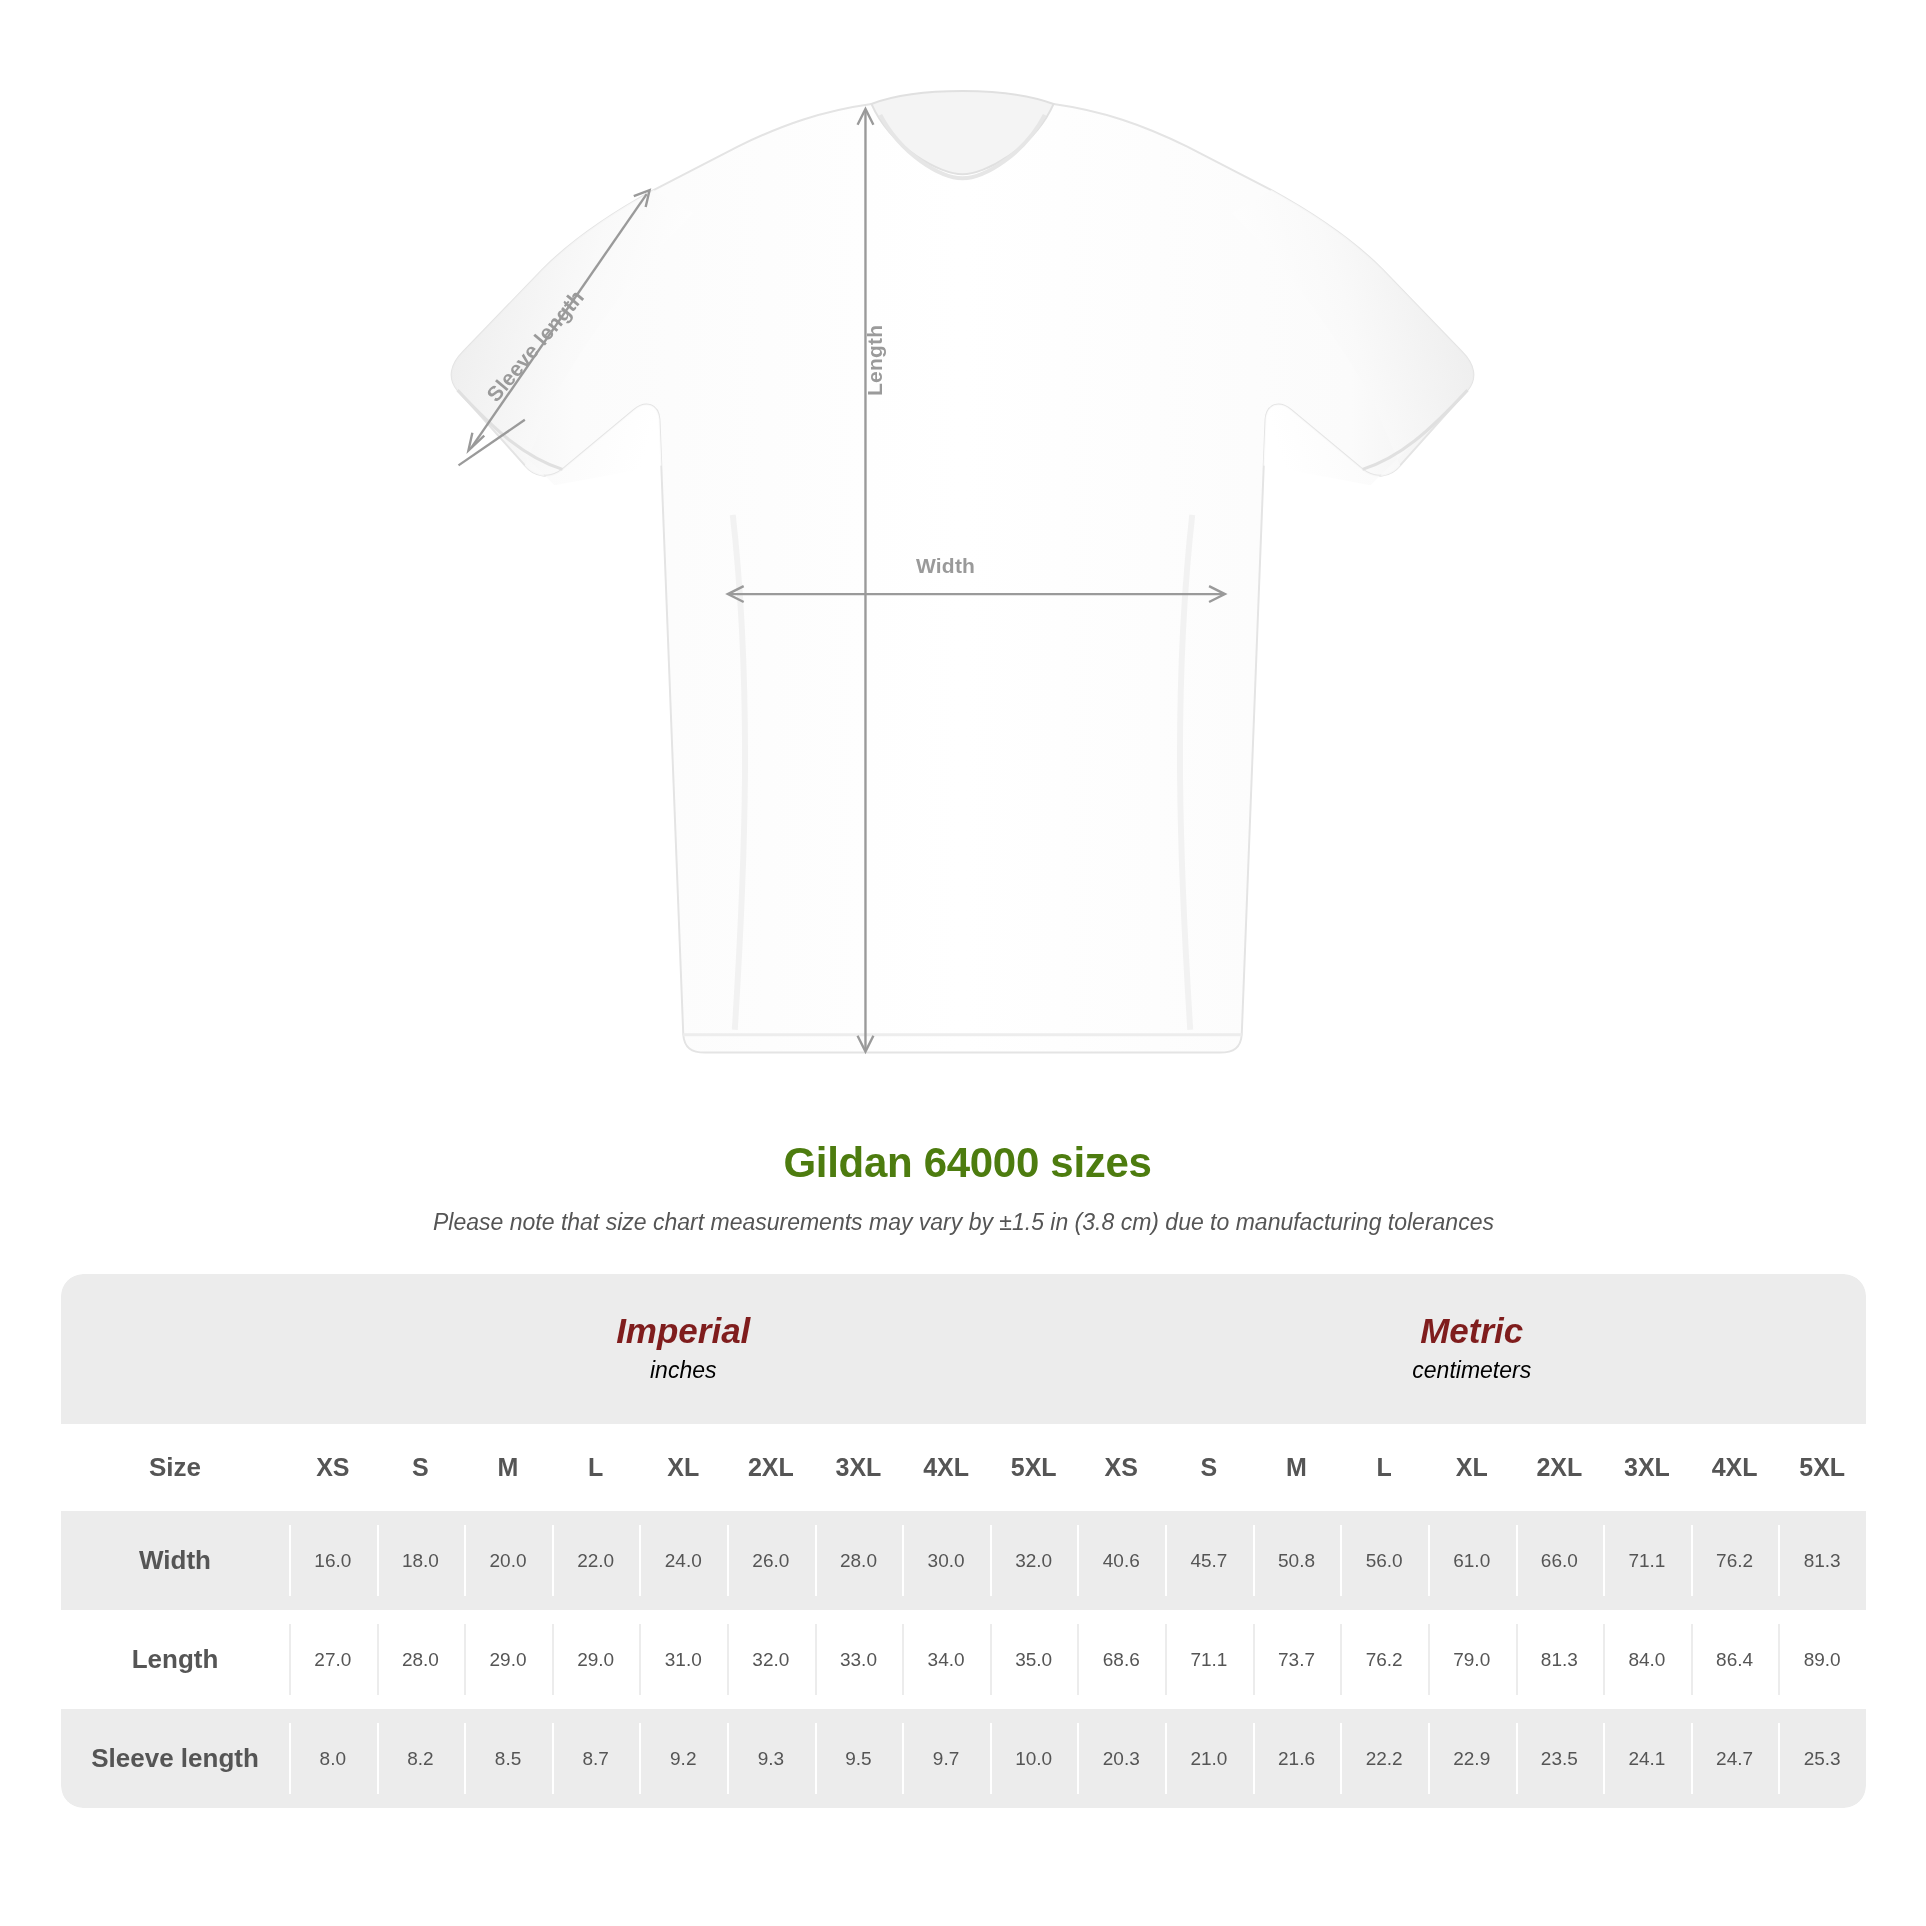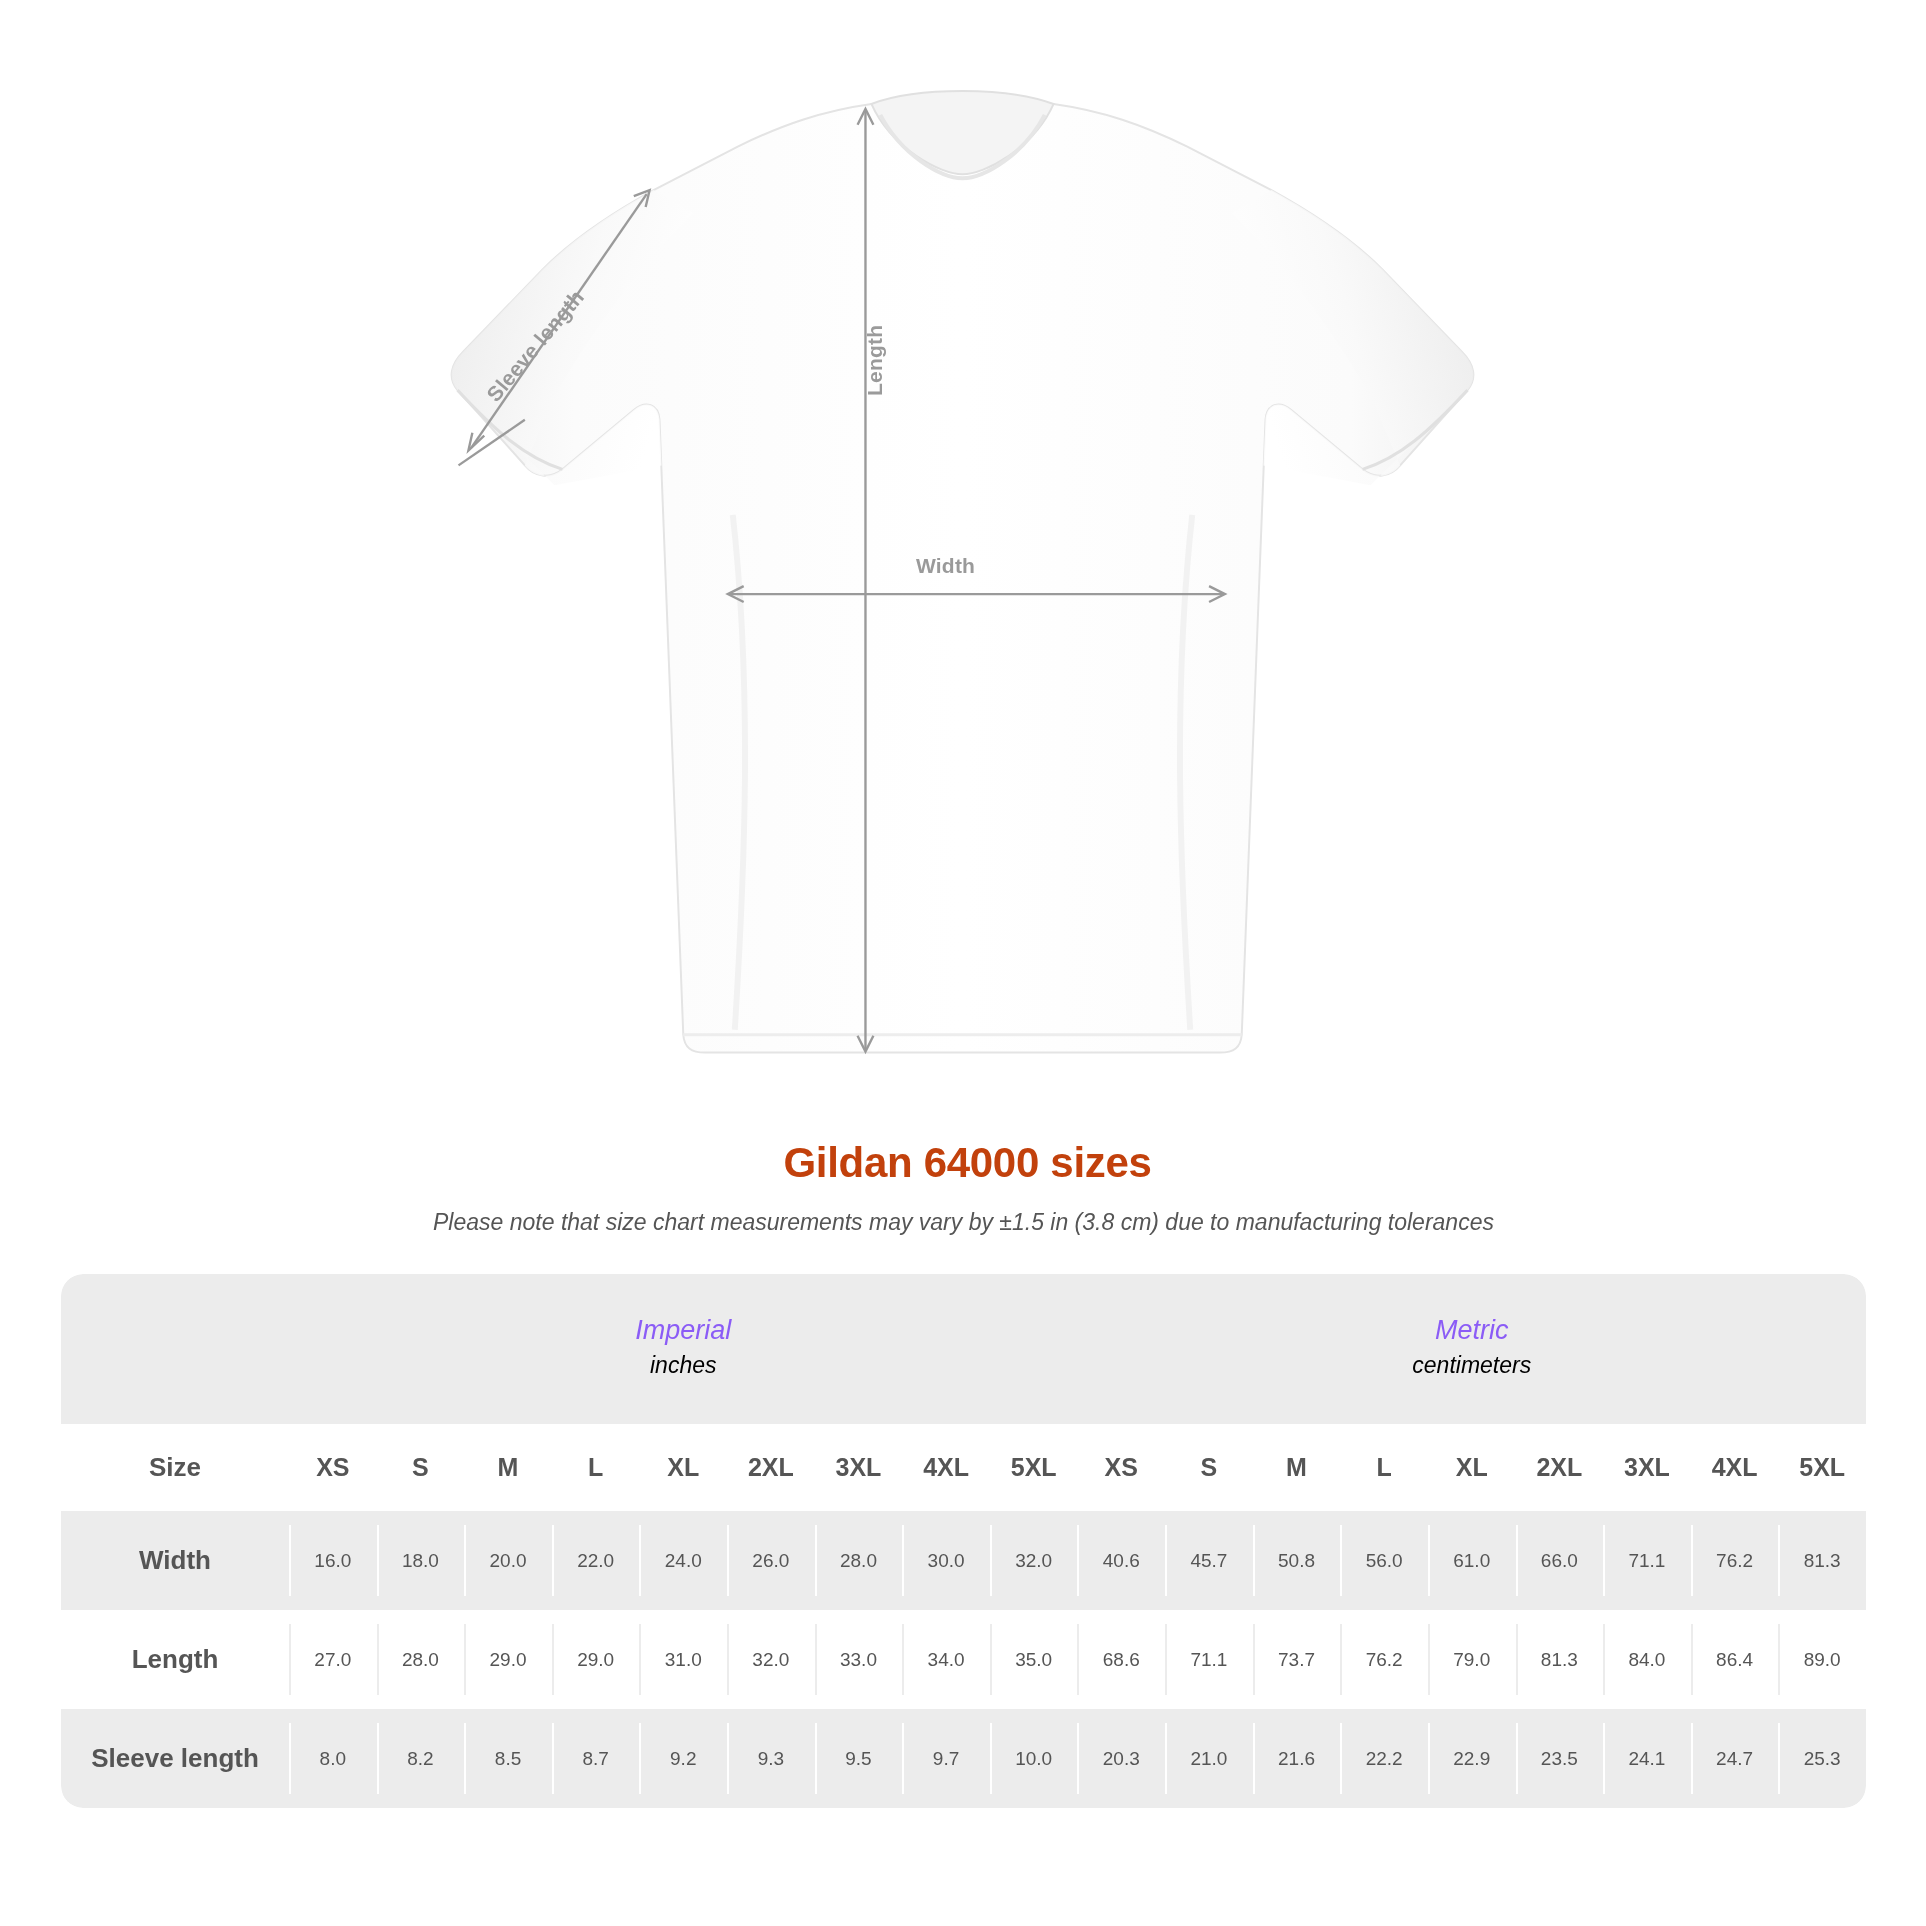--- a/index.html
+++ b/index.html
@@ -57,21 +57,21 @@
   }
 
   
   .title-block {
     text-align: center;
     margin-top: 30px;
   }
   .chart-title {
     font-size: 42px;
     font-weight: bold;
-    color: #c2410c;
+    color: #4d7c0f;
     margin: 0;
     letter-spacing: -0.3px;
     padding-left: 8px;
   }
   .chart-note {
     font-size: 23px;
     font-style: italic;
     color: #555555;
     margin-top: 22px;
   }
@@ -94,24 +94,24 @@
     color: #555555;
     padding: 0;
     border: none;
   }
   .unitbar td {
     background: #ececec;
     height: 150px;
     vertical-align: middle;
   }
   .unitbar .unit-name {
-    font-size: 27px;
-    font-weight: normal;
+    font-size: 35px;
+    font-weight: bold;
     font-style: italic;
-    color: #8b5cf6;
+    color: #7f1d1d;
     line-height: 1.25;
   }
   .unitbar .unit-sub {
     font-size: 23px;
     font-style: italic;
     color: #000000;
     line-height: 1.6;
   }
   .hdr td {
     height: 87px;

